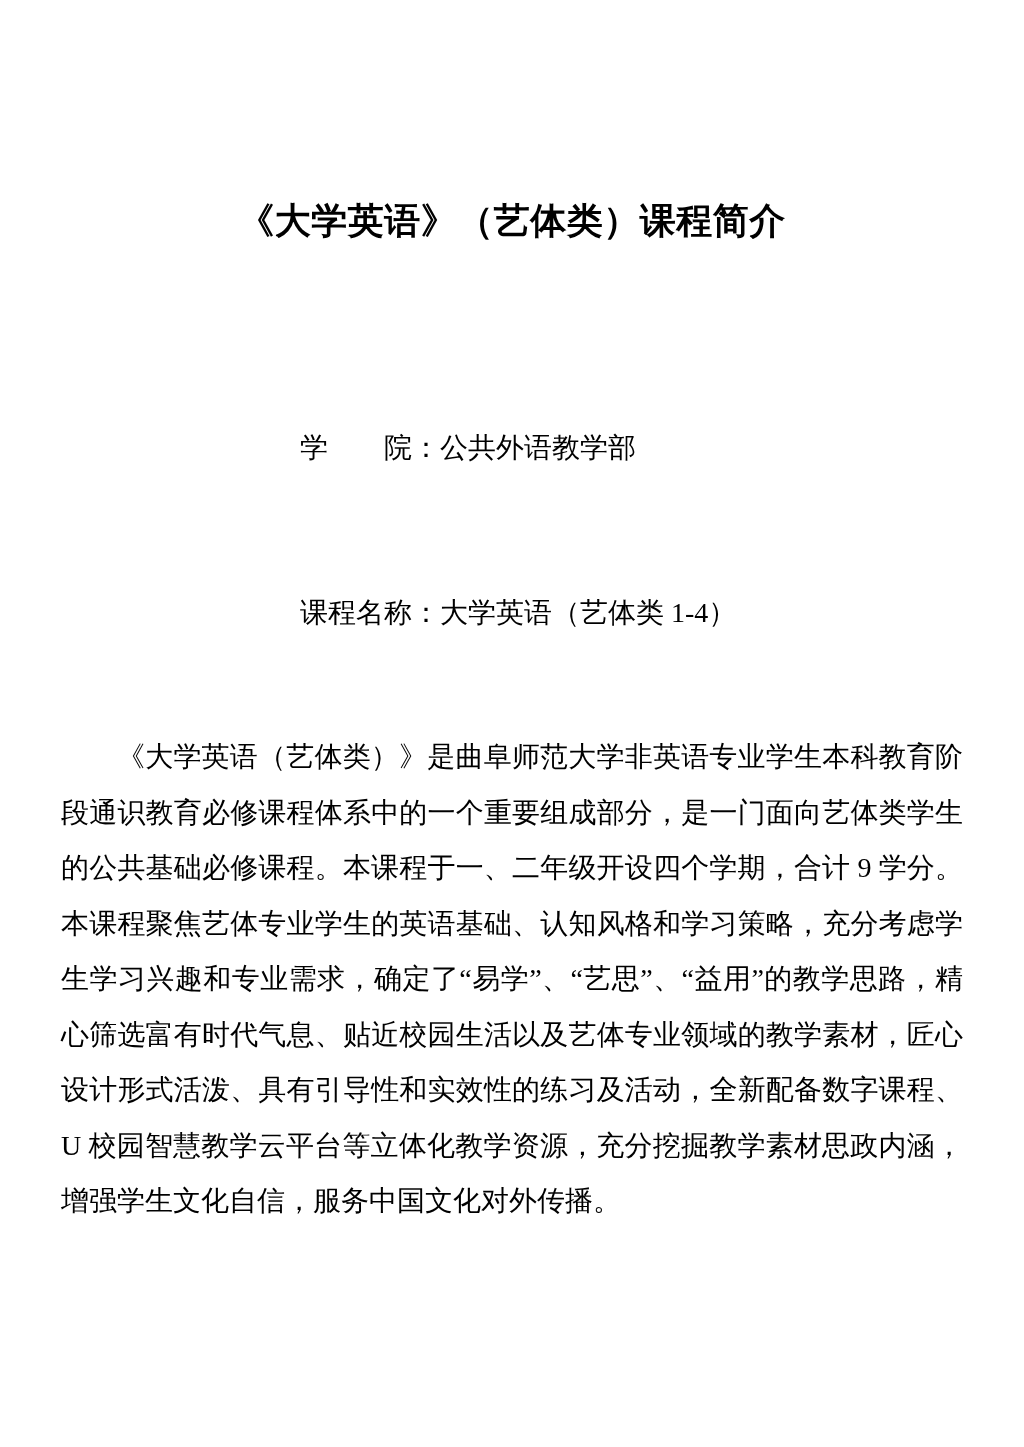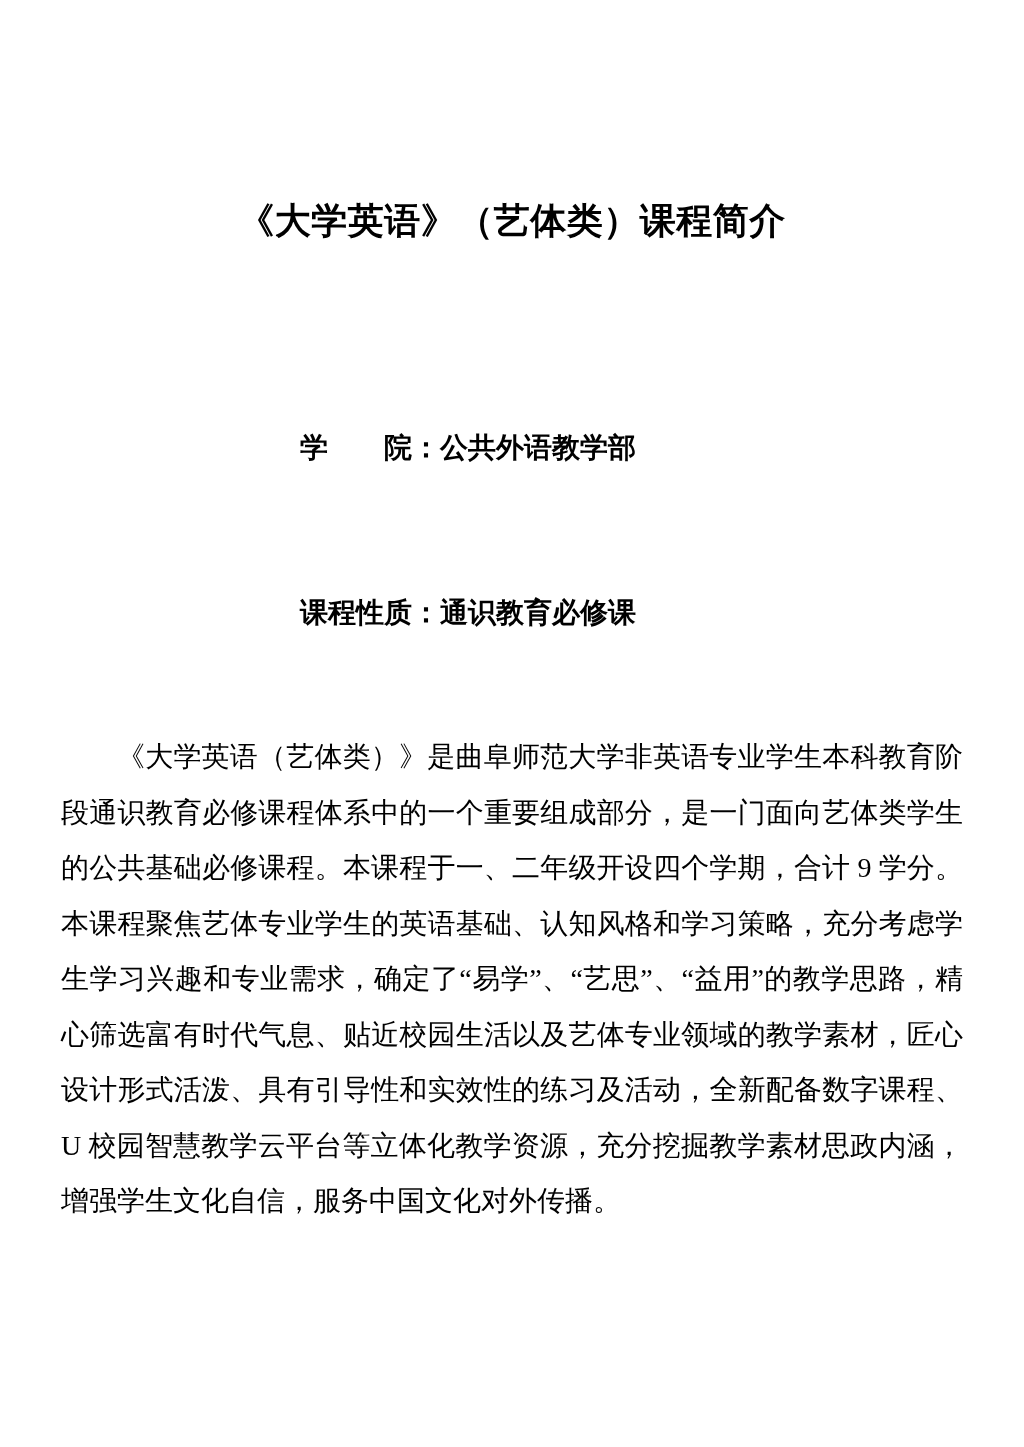--- a/index.html
+++ b/index.html
@@ -28,21 +28,20 @@
     letter-spacing: 0.5px;
   }
   .meta-block {
     margin-top: 118px;
     margin-left: 258px;
   }
   .meta-row {
     font-size: 28px;
     line-height: 55px;
     white-space: pre;
-    font-weight: bold;
   }
   .meta-label { display: inline; }
   .meta-sep { display: inline; }
   .meta-value { display: inline; }
   .body-block {
     margin: 34px 61px 0 61px;
   }
   .body-paragraph {
     margin: 0;
     font-size: 28px;
@@ -59,26 +58,26 @@
 <div class="page">
 
   <h1 class="doc-title">《大学英语》（艺体类）课程简介</h1>
 
   <div class="meta-block">
 
     <div class="meta-row">
       <span class="meta-label">学　　院</span><span class="meta-sep">：</span><span class="meta-value">公共外语教学部</span>
     </div>
 
+    <div class="meta-row">
+      <span class="meta-label">课程名称</span><span class="meta-sep">：</span><span class="meta-value">大学英语（艺体类 1-4）</span>
+    </div>
 
 
 
-    <div class="meta-row">
-      <span class="meta-label">课程性质</span><span class="meta-sep">：</span><span class="meta-value">通识教育必修课</span>
-    </div>
 
   </div>
 
   <div class="body-block">
     <p class="body-paragraph">《大学英语（艺体类）》是曲阜师范大学非英语专业学生本科教育阶段通识教育必修课程体系中的一个重要组成部分，是一门面向艺体类学生的公共基础必修课程。本课程于一、二年级开设四个学期，合计 9 学分。本课程聚焦艺体专业学生的英语基础、认知风格和学习策略，充分考虑学生学习兴趣和专业需求，确定了“易学”、“艺思”、“益用”的教学思路，精心筛选富有时代气息、贴近校园生活以及艺体专业领域的教学素材，匠心设计形式活泼、具有引导性和实效性的练习及活动，全新配备数字课程、U 校园智慧教学云平台等立体化教学资源，充分挖掘教学素材思政内涵，增强学生文化自信，服务中国文化对外传播。</p>
   </div>
 
 </div>
 
 </body></html>

